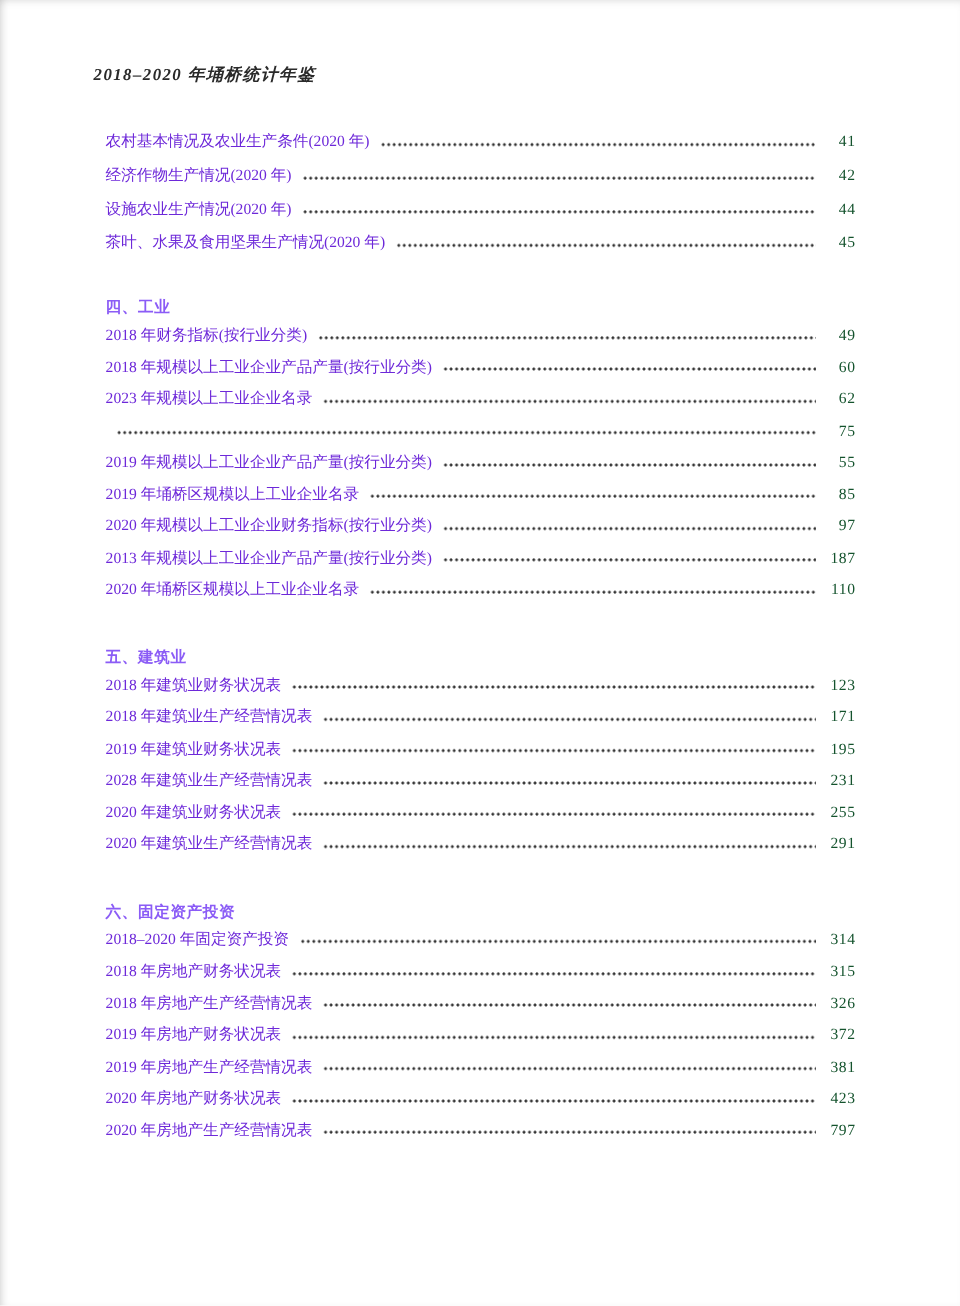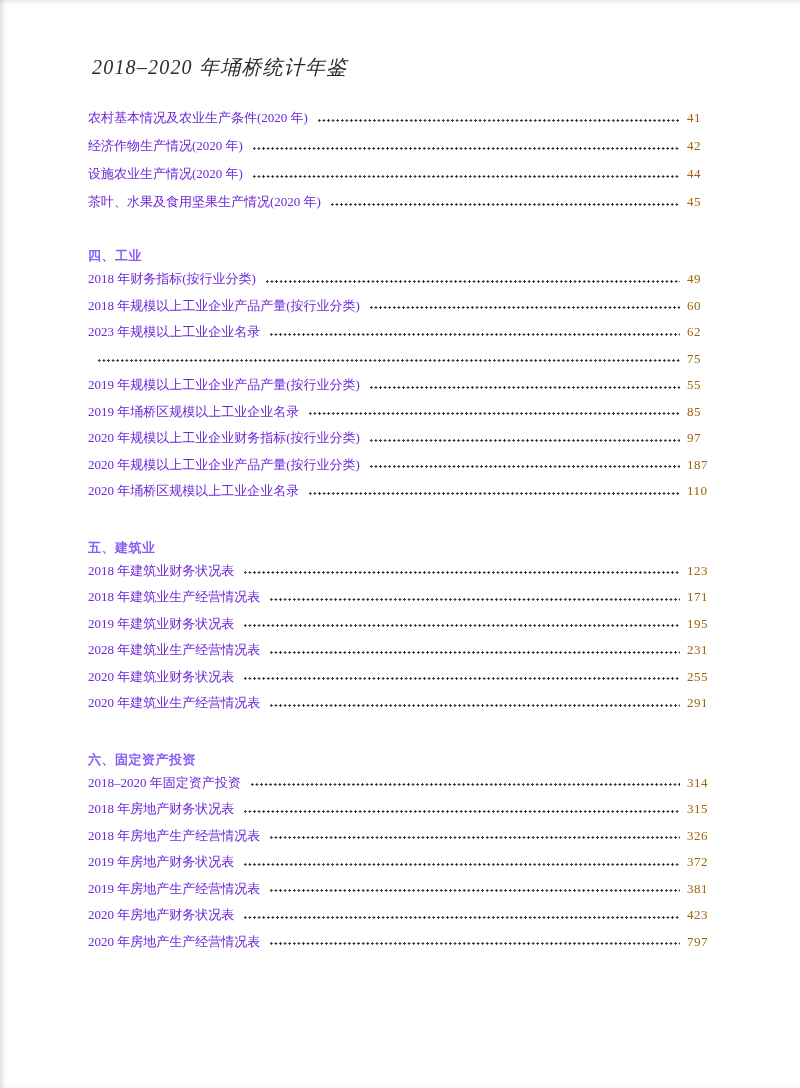--- a/index.html
+++ b/index.html
@@ -12,27 +12,28 @@
     width: 800px;
     height: 1088px;
     background: #ffffff;
     overflow: hidden;
     font-family: "Liberation Serif", "DejaVu Serif", serif;
     color: #1e1e1e;
     box-shadow: inset 5px 0 7px -4px rgba(0,0,0,0.18), inset 0 5px 7px -4px rgba(0,0,0,0.10);
   }
   .doc-header {
     position: absolute;
-    left: 92px;
+    left: 78px;
     top: 54px;
-    font-size: 20px;
+    font-size: 14px;
     font-style: italic;
     letter-spacing: 1.2px;
     color: #2a2a2a;
     white-space: nowrap;
+    font-weight: bold;
   }
   .toc {
     position: absolute;
     left: 88px;
     top: 104px;
     width: 625px;
   }
   .group { margin: 0; }
   .group-1 { margin-top: 30px; }
   .group-2 { margin-top: 33px; }
@@ -63,23 +64,23 @@
     margin: 0 7px 0 9px;
     transform: translateY(2px);
     background-image: radial-gradient(circle, #333333 1.05px, transparent 1.35px);
     background-size: 4.6px 3px;
     background-repeat: repeat-x;
     background-position: left center;
   }
   .entry .pagenum {
     font-size: 13px;
     min-width: 26px;
-    text-align: left;
+    text-align: right;
     letter-spacing: 0.5px;
-    color: #a16207;
+    color: #14532d;
     white-space: nowrap;
   }
 </style>
 </head>
 <body>
 
 <div class="page">
   <div class="doc-header">2018–2020 年埇桥统计年鉴</div>
   <div class="toc" id="toc">
       <div class="group group-0">
@@ -134,21 +135,21 @@
           <span class="title">2019 年埇桥区规模以上工业企业名录</span>
           <span class="leader"></span>
           <span class="pagenum">85</span>
         </div>
         <div class="entry">
           <span class="title">2020 年规模以上工业企业财务指标(按行业分类)</span>
           <span class="leader"></span>
           <span class="pagenum">97</span>
         </div>
         <div class="entry">
-          <span class="title">2020 年规模以上工业企业产品产量(按行业分类)</span>
+          <span class="title">2013 年规模以上工业企业产品产量(按行业分类)</span>
           <span class="leader"></span>
           <span class="pagenum">187</span>
         </div>
         <div class="entry">
           <span class="title">2020 年埇桥区规模以上工业企业名录</span>
           <span class="leader"></span>
           <span class="pagenum">110</span>
         </div>
       </div>
       <div class="group group-2">

